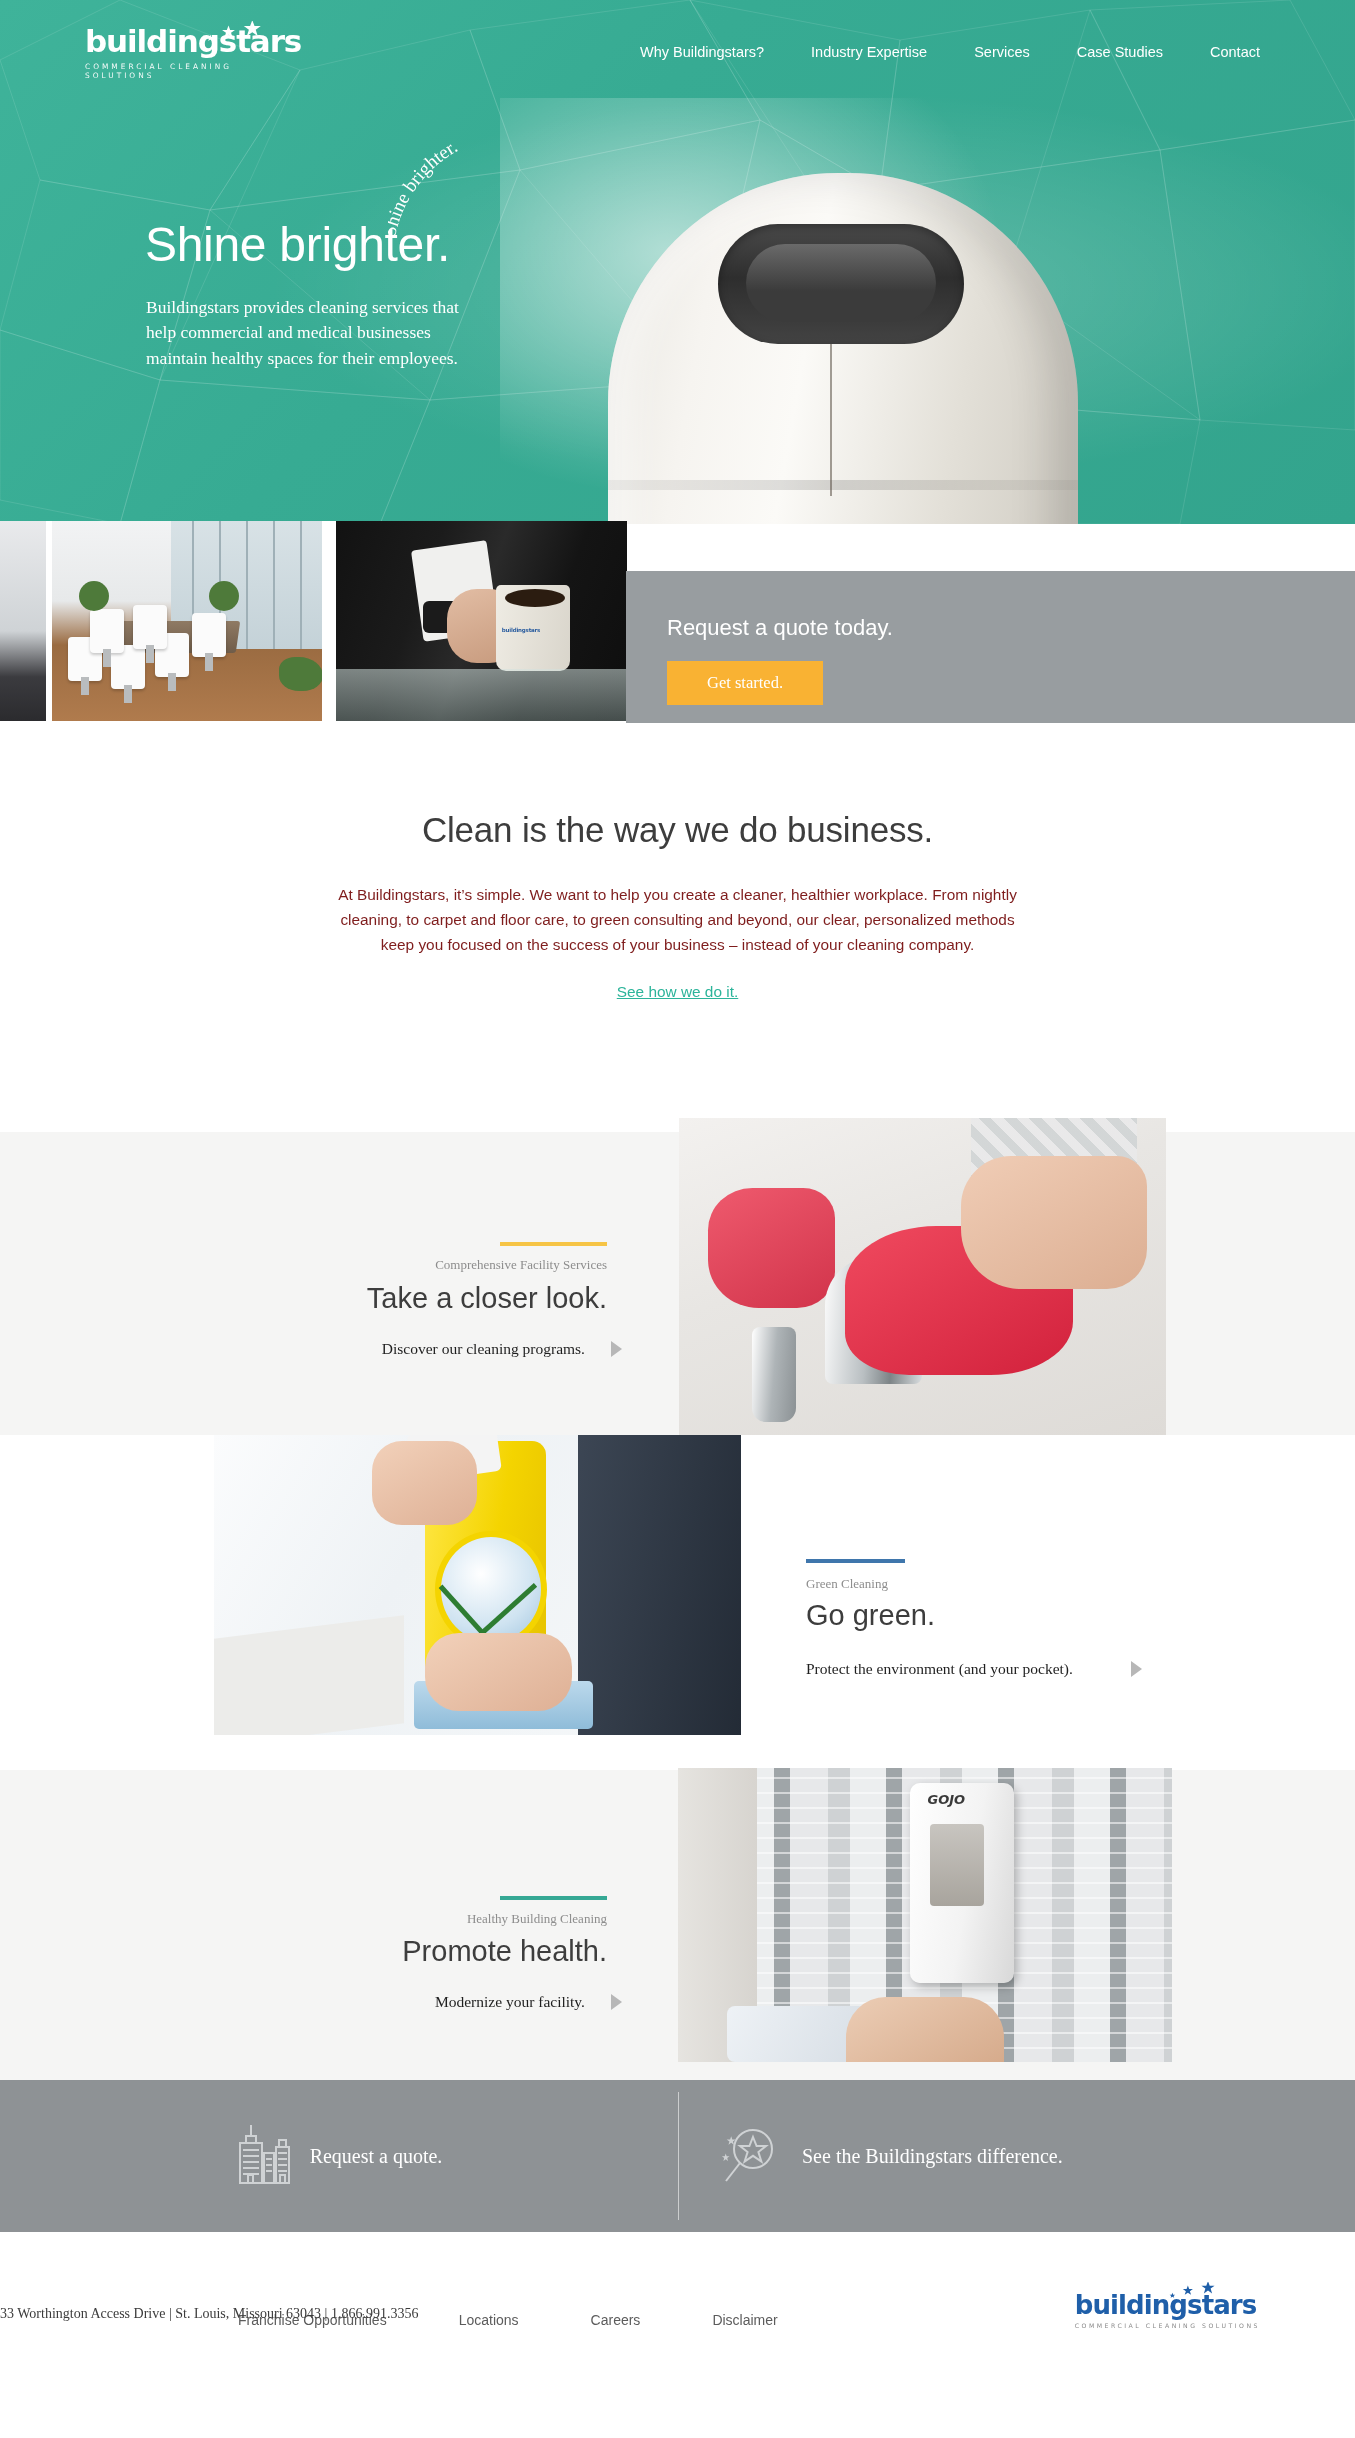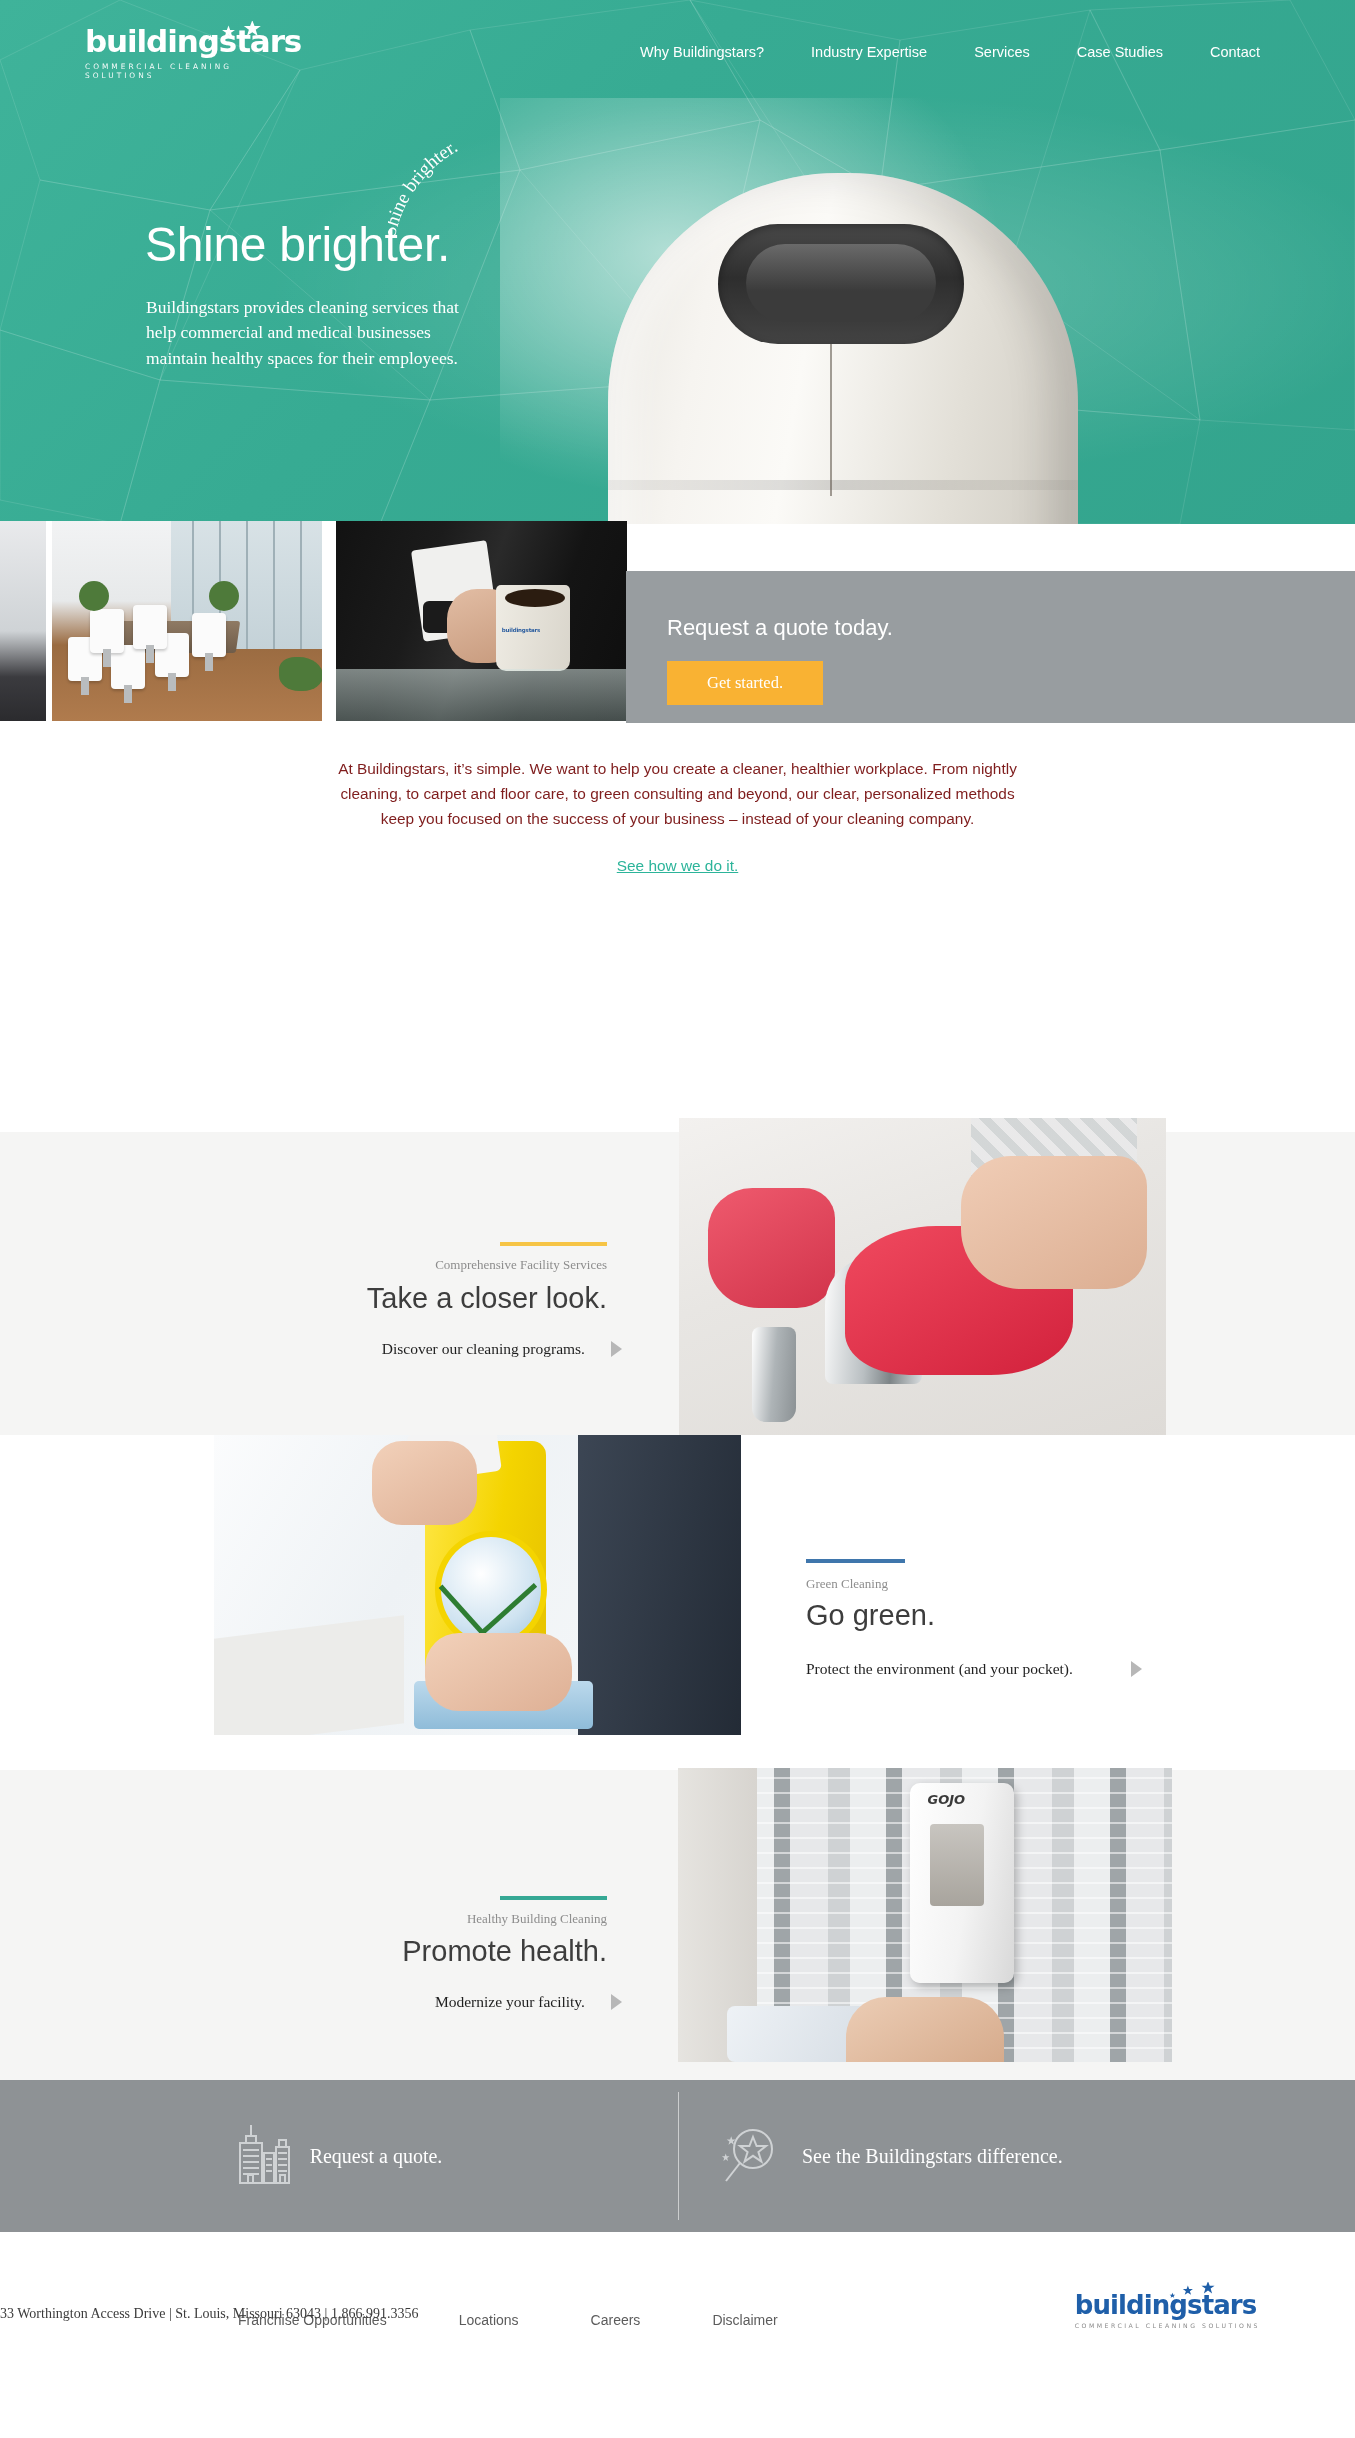--- a/index.html
+++ b/index.html
@@ -312,20 +312,21 @@
       </div>
     </div>
   </div>
 
   <div class="quote">
     <h3>Request a quote today.</h3>
     <button class="btn">Get started.</button>
   </div>
 
   <div class="intro">
+    <h2>Clean is the way we do business.</h2>
     <p>At Buildingstars, it’s simple. We want to help you create a cleaner, healthier workplace. From nightly cleaning, to carpet and floor care, to green consulting and beyond, our clear, personalized methods keep you focused on the success of your business – instead of your cleaning company.</p>
     <a href="#">See how we do it.</a>
   </div>
 
   <div class="feat f1">
     <div class="f-img" style="left:679px;top:-14px;width:487px;height:317px;">
       <div class="faucet">
         <div class="fa-tile"></div>
         <div class="fa-cloth2"></div>
         <div class="fa-spout"></div>

